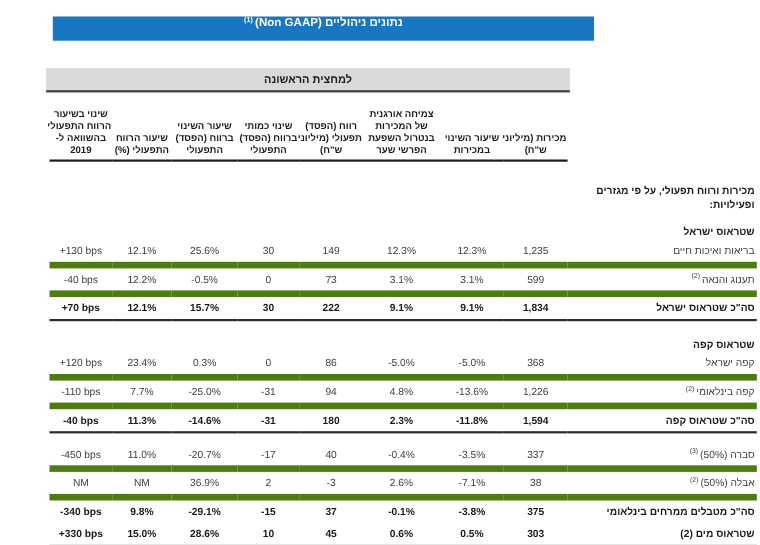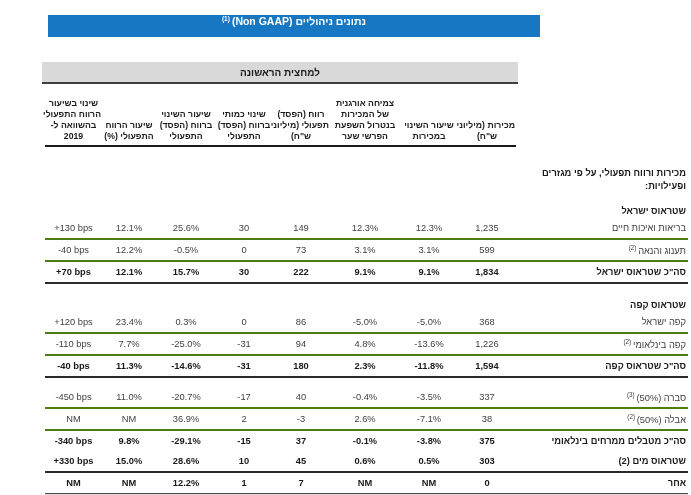--- a/index.html
+++ b/index.html
@@ -29,21 +29,21 @@
   th .hl { line-height:11px; white-space:nowrap; }
   th.label-col { border-bottom:none; }
   td {
     font-size:9.3px; color:#3f3f3f; text-align:center;
     height:20px; vertical-align:middle; padding:0 1px;
   }
   td.label { text-align:right; padding-left:0; padding-right:2px; white-space:nowrap; }
   td.label sup { font-size:6.3px; }
   tr.caption td { font-weight:bold; color:#1a1a1a; height:32px; line-height:13px; vertical-align:top; padding-top:20px; }
   tr.section td { font-weight:bold; color:#1a1a1a; height:17px; vertical-align:bottom; padding-bottom:2px; }
-  tr.data td { border-bottom:2px solid #4d7c0f; }
+  tr.data td { border-bottom:6px solid #4d7c0f; }
   tr.total td { font-weight:bold; color:#1a1a1a; }
   tr.b-thick td { border-bottom:2px solid #2b2b2b; }
   tr.b-thindark td { border-bottom:1px solid #4d4d4d; }
   tr.b-none td { border-bottom:none;margin-top:48px; }
   tr.highlight td { background:var(--highlight-bg,#d9d9d9); }
   tr.spacer td { height:9px; border:none; }
   td.val { direction:ltr; }
 </style>
 </head>
 <body>

